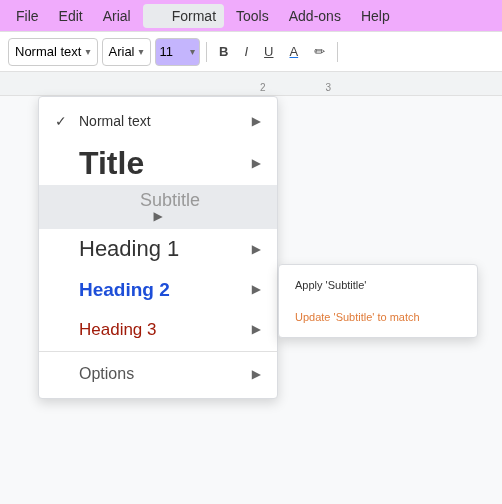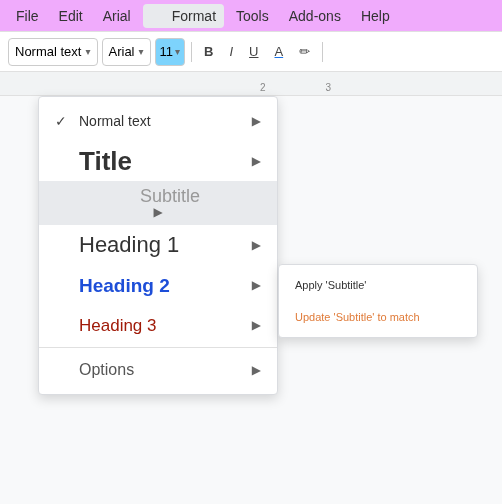--- a/index.html
+++ b/index.html
@@ -79,23 +79,23 @@
       gap: 4px;
     }
     .size-dropdown {
       display: flex;
       align-items: center;
       border: 1px solid #ccc;
       border-radius: 4px;
       padding: 2px 4px;
       cursor: pointer;
       font-size: 13px;
-      background: #7dd3fc;
+      background: #c4b5fd;
       height: 28px;
-      gap: 2px;
+      gap: 17px;
       justify-content: flex-end;
     }
 
     .chevron {
       font-size: 10px;
       color: #666;
     }
 
     .toolbar-divider {
       width: 1px;
@@ -156,21 +156,21 @@
       font-size: 14px;
       margin-right: 8px;
       width: 16px;
     }
     .menu-arrow {
       color: #666;
       font-size: 12px;
     }
 
     .item-normal { font-size: 14px; color: #333; }
-    .item-title { font-size: 26px; font-weight: bold; color: #333; line-height: 1; }
+    .item-title { font-size: 32px; font-weight: bold; color: #333; line-height: 1; }
     .item-subtitle { font-size: 18px; color: #999; line-height: 1; }
     .item-h1 { font-size: 22px; font-weight: normal; color: #333; line-height: 1; }
     .item-h2 { font-size: 19px; font-weight: bold; color: #1d4ed8; line-height: 1; }
     .item-h3 { font-size: 17px; color: #a01b09; line-height: 1; }
     .item-options { font-size: 16px; color: #555; }
 
     .subtitle-item {
       background: #e8eaed;
       flex-direction: column;
     }

